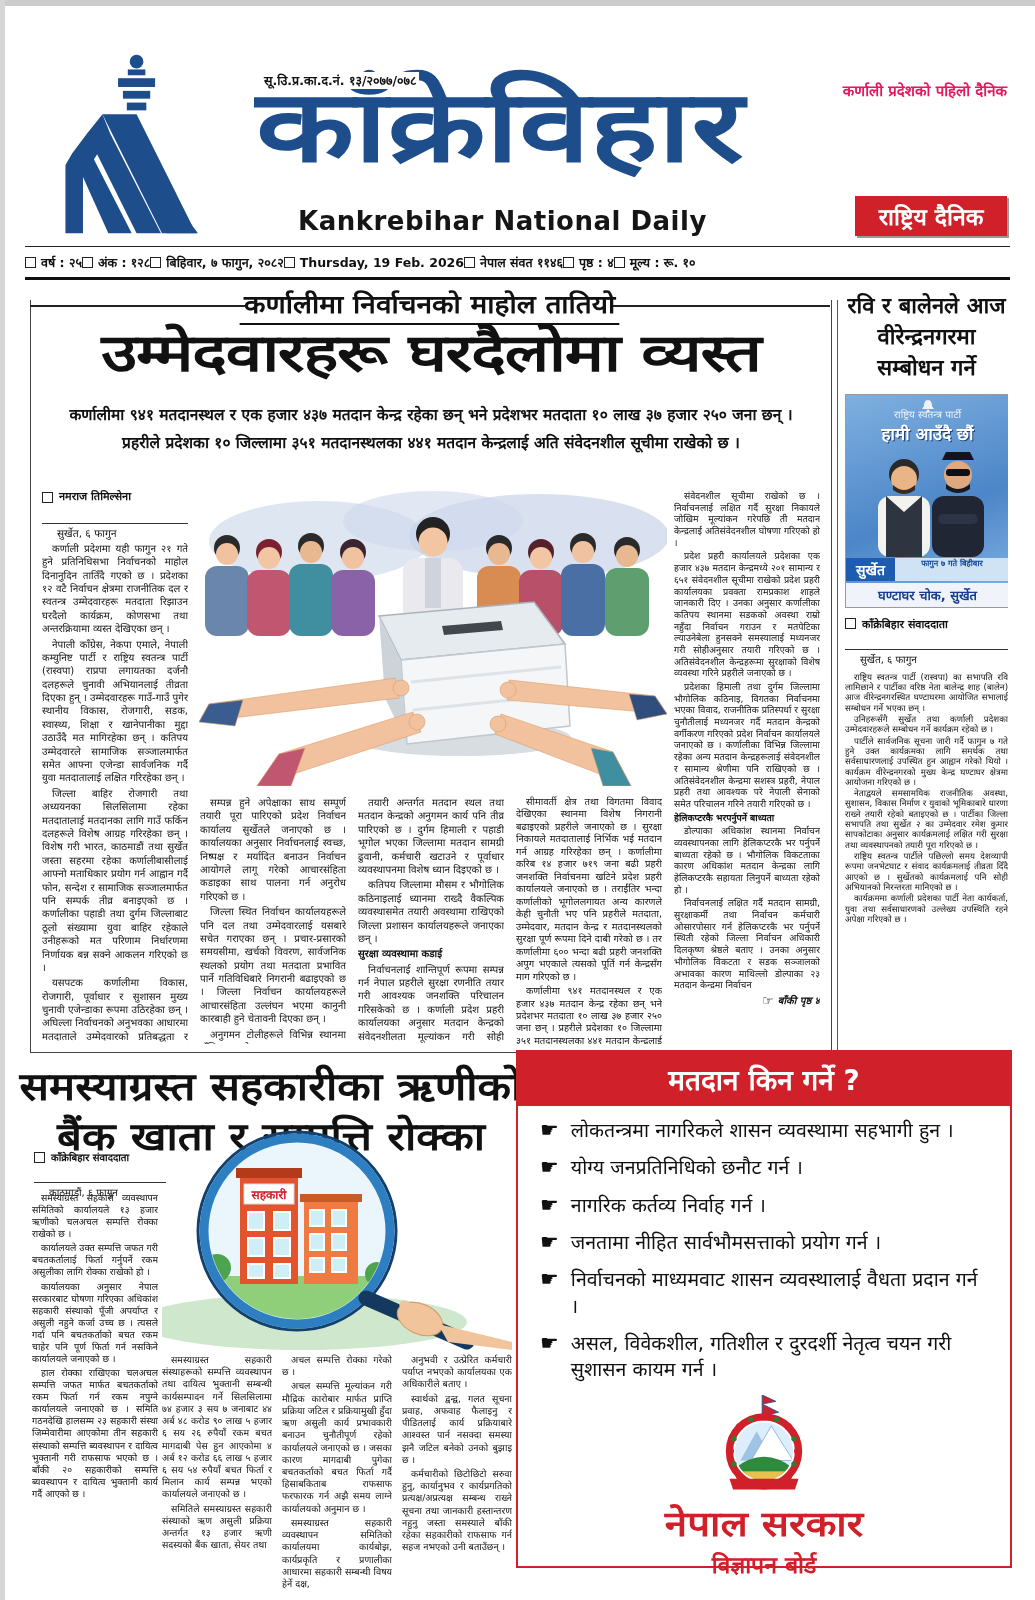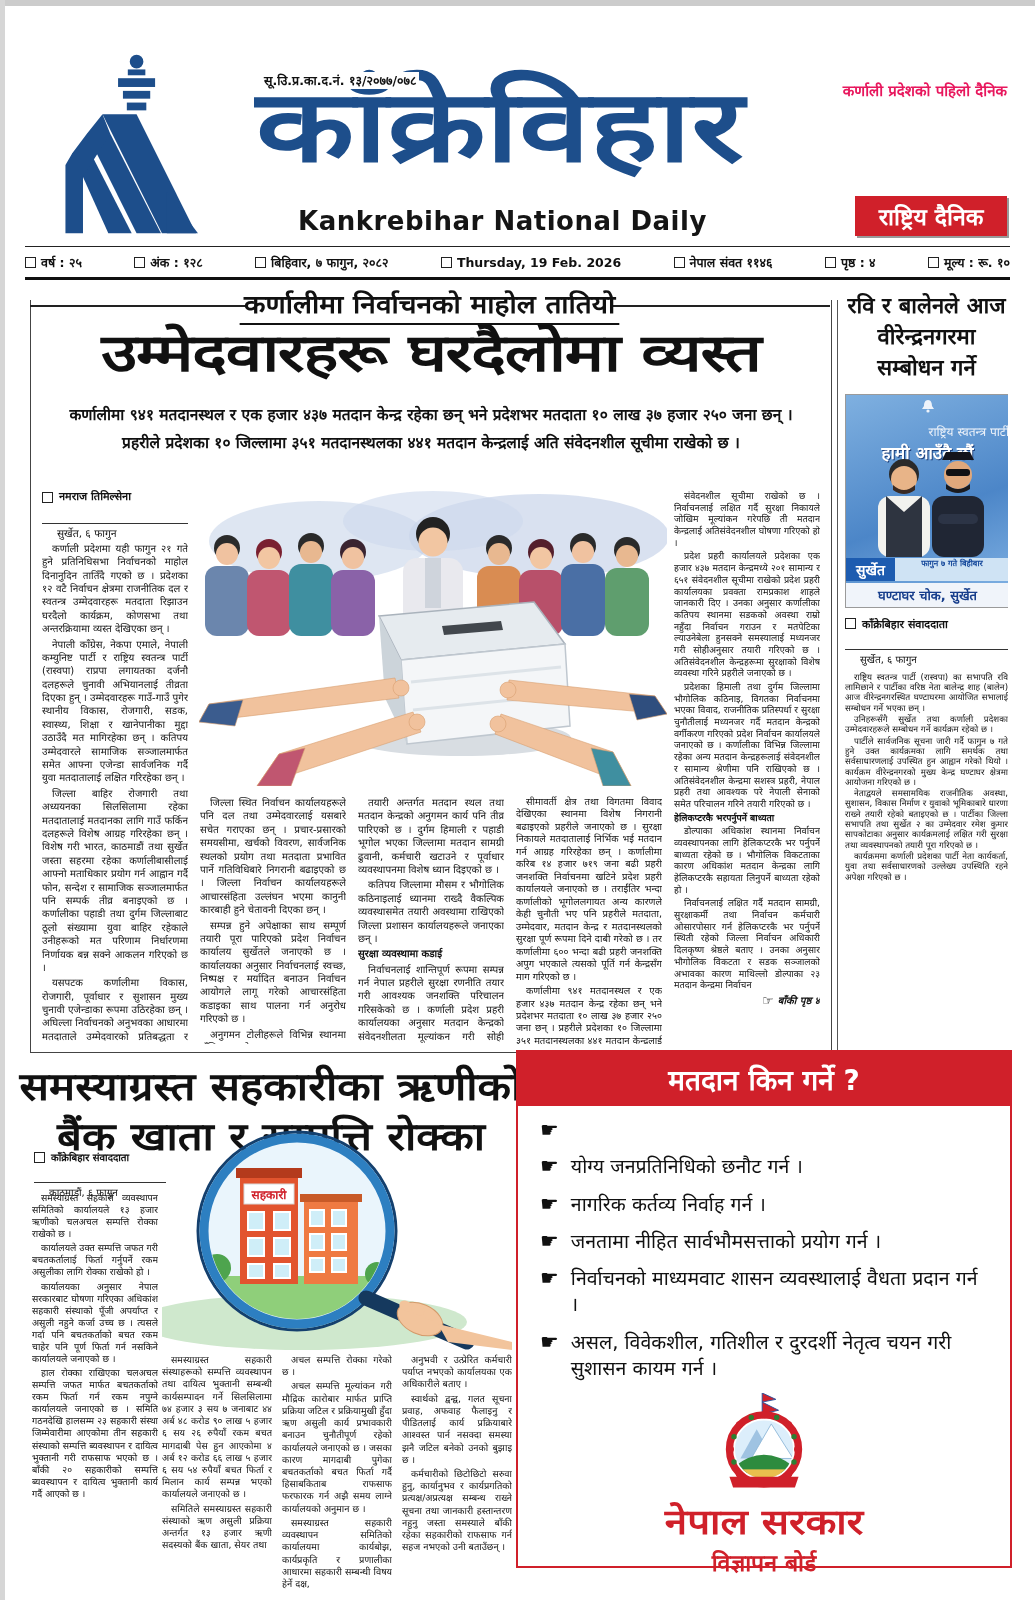--- a/index.html
+++ b/index.html
@@ -9,21 +9,21 @@
 
   
   .logo{position:absolute;left:42px;top:48px;}
   .regno{position:absolute;left:262px;top:72px;font-size:12.5px;font-weight:bold;background:#fff;padding:0 2px;z-index:3;}
   .np-title{position:absolute;left:256px;top:64px;width:700px;font-size:100px;font-weight:bold;color:#1d4e8b;line-height:1.25;transform:scaleX(1.28);transform-origin:0 50%;white-space:nowrap;z-index:2;}
   .en-title{position:absolute;left:298px;top:206px;font-size:26px;font-weight:bold;letter-spacing:.5px;color:#151515;}
   .tagline-top{position:absolute;right:28px;top:80px;font-size:15px;font-weight:bold;color:#e8175d;}
   .tagline-box{position:absolute;right:28px;top:196px;width:152px;height:40px;background:#d0202a;color:#fff;font-size:23px;font-weight:bold;display:flex;align-items:center;justify-content:center;box-shadow:2px 2px 0 #999;}
 
   
-  .datebar{position:absolute;left:25px;top:246px;width:985px;height:30px;border-top:1px solid #222;border-bottom:3px solid #101010;display:flex;justify-content:space-between;align-items:center;font-size:12.5px;font-weight:bold;}
+  .datebar{position:absolute;left:25px;top:246px;width:985px;height:30px;border-top:1px solid #222;border-bottom:3px solid #101010;display:flex;align-items:center;font-size:12.5px;font-weight:bold;}
   .d-item{display:flex;align-items:center;gap:5px;white-space:nowrap;}
   .chk{width:9px;height:9px;border:1.5px solid #222;display:inline-block;flex:none;}
 
   
   .kicker{position:absolute;left:30px;top:286px;width:800px;display:flex;align-items:center;gap:12px;z-index:2;}
   .kline{flex:1;height:0;border-top:2px solid #222;}
   .ktext{font-size:25px;font-weight:bold;border-bottom:2.5px solid #111;padding:0 4px 3px;transform:scaleX(1.12);transform-origin:center;white-space:nowrap;}
   .lead-box{position:absolute;left:30px;top:300px;width:800px;height:752px;border:1.5px solid #444;border-top:none;}
   .headline{margin-top:24px;text-align:center;font-size:52px;font-weight:bold;letter-spacing:-1px;line-height:1.12;transform:scaleX(1.26);transform-origin:center;white-space:nowrap;}
   .lede{margin:20px auto 0;width:746px;font-size:15.5px;font-weight:bold;line-height:1.8;text-align:center;}
@@ -39,21 +39,21 @@
   .dl{font-size:10.5px;margin:0 0 6px;padding-left:15px;text-indent:0 !important;}
   .subhead{font-weight:bold;text-indent:0 !important;margin:3px 0 2px;}
   .contd{display:flex;justify-content:flex-end;align-items:center;gap:4px;font-weight:bold;font-style:italic;font-size:10px;}
   .hand{font-size:13px;font-style:normal;}
 
   
   .vrule{position:absolute;left:837px;top:300px;height:752px;border-left:1px solid #555;}
   .side{position:absolute;left:845px;top:290px;width:163px;height:762px;overflow:hidden;}
   .side-headline{font-size:22px;font-weight:bold;text-align:center;line-height:1.42;margin:0 0 10px;}
   .poster{position:relative;width:163px;height:212px;background:linear-gradient(160deg,#7fb0e0,#4c86c8 55%,#86b6e6);border:1px solid #9a9a9a;overflow:hidden;margin-bottom:8px;}
-  .p-party{color:#eef3fa;font-size:12px;text-align:right;margin-top:28px;}
+  .p-party{color:#eef3fa;font-size:10px;text-align:center;margin-top:12px;}
   .p-slogan{color:#fff;font-weight:bold;font-size:17px;text-align:center;text-shadow:1px 1px 0 #1d3f7a;margin-top:1px;}
   .p-figs{position:absolute;left:0;bottom:50px;width:163px;height:105px;}
   .p-strip{position:absolute;bottom:26px;left:0;width:100%;display:flex;}
   .p-place{background:#1d5cb0;color:#fff;font-weight:bold;font-size:14px;padding:2px 10px;}
   .p-date{background:#cfe3f4;color:#174a9c;font-size:8px;font-weight:bold;flex:1;text-align:center;line-height:1.25;padding:1px 2px;}
   .p-venue{position:absolute;bottom:0;left:0;width:100%;background:#f0f4fa;color:#173e8c;font-weight:bold;font-size:13px;text-align:center;padding:3px 0;}
   .side-paras{font-size:8.6px;line-height:1.2;text-align:justify;}
   .side-paras p{margin:0 0 1px;text-indent:9px;}
   .bell{position:absolute;left:74px;top:4px;}
 
@@ -236,22 +236,22 @@
             <span>नमराज तिमिल्सेना</span>
           </div>
         <p class="dl">सुर्खेत, ६ फागुन</p>
         <p>कर्णाली प्रदेशमा यही फागुन २१ गते हुने प्रतिनिधिसभा निर्वाचनको माहोल दिनानुदिन तातिँदै गएको छ । प्रदेशका १२ वटै निर्वाचन क्षेत्रमा राजनीतिक दल र स्वतन्त्र उम्मेदवारहरू मतदाता रिझाउन घरदैलो कार्यक्रम, कोणसभा तथा अन्तरक्रियामा व्यस्त देखिएका छन् ।</p>
         <p>नेपाली काँग्रेस, नेकपा एमाले, नेपाली कम्युनिष्ट पार्टी र राष्ट्रिय स्वतन्त्र पार्टी (रास्वपा) राप्रपा लगायतका दर्जनौ दलहरूले चुनावी अभियानलाई तीव्रता दिएका हुन् । उम्मेदवारहरू गाउँ-गाउँ पुगेर स्थानीय विकास, रोजगारी, सडक, स्वास्थ्य, शिक्षा र खानेपानीका मुद्दा उठाउँदै मत मागिरहेका छन् । कतिपय उम्मेदवारले सामाजिक सञ्जालमार्फत समेत आफ्ना एजेन्डा सार्वजनिक गर्दै युवा मतदातालाई लक्षित गरिरहेका छन् ।</p>
         <p>जिल्ला बाहिर रोजगारी तथा अध्ययनका सिलसिलामा रहेका मतदातालाई मतदानका लागि गाउँ फर्किन दलहरूले विशेष आग्रह गरिरहेका छन् । विशेष गरी भारत, काठमाडौं तथा सुर्खेत जस्ता सहरमा रहेका कर्णालीबासीलाई आफ्नो मताधिकार प्रयोग गर्न आह्वान गर्दै फोन, सन्देश र सामाजिक सञ्जालमार्फत पनि सम्पर्क तीव्र बनाइएको छ । कर्णालीका पहाडी तथा दुर्गम जिल्लाबाट ठूलो संख्यामा युवा बाहिर रहेकाले उनीहरूको मत परिणाम निर्धारणमा निर्णायक बन्न सक्ने आकलन गरिएको छ ।</p>
         <p>यसपटक कर्णालीमा विकास, रोजगारी, पूर्वाधार र सुशासन मुख्य चुनावी एजेन्डाका रूपमा उठिरहेका छन् । अघिल्ला निर्वाचनको अनुभवका आधारमा मतदाताले उम्मेदवारको प्रतिबद्धता र विगतको कामको मूल्यांकन गर्दै निर्णय गर्ने बताइरहेका छन् ।</p>
 
       </div>
       <div class="bodycol pad">
+        <p>सम्पन्न हुने अपेक्षाका साथ सम्पूर्ण तयारी पूरा पारिएको प्रदेश निर्वाचन कार्यालय सुर्खेतले जनाएको छ । कार्यालयका अनुसार निर्वाचनलाई स्वच्छ, निष्पक्ष र मर्यादित बनाउन निर्वाचन आयोगले लागू गरेको आचारसंहिता कडाइका साथ पालना गर्न अनुरोध गरिएको छ ।</p>
         <p>जिल्ला स्थित निर्वाचन कार्यालयहरूले पनि दल तथा उम्मेदवारलाई यसबारे सचेत गराएका छन् । प्रचार-प्रसारको समयसीमा, खर्चको विवरण, सार्वजनिक स्थलको प्रयोग तथा मतदाता प्रभावित पार्ने गतिविधिबारे निगरानी बढाइएको छ । जिल्ला निर्वाचन कार्यालयहरूले आचारसंहिता उल्लंघन भएमा कानुनी कारबाही हुने चेतावनी दिएका छन् ।</p>
-        <p>सम्पन्न हुने अपेक्षाका साथ सम्पूर्ण तयारी पूरा पारिएको प्रदेश निर्वाचन कार्यालय सुर्खेतले जनाएको छ । कार्यालयका अनुसार निर्वाचनलाई स्वच्छ, निष्पक्ष र मर्यादित बनाउन निर्वाचन आयोगले लागू गरेको आचारसंहिता कडाइका साथ पालना गर्न अनुरोध गरिएको छ ।</p>
         <p>अनुगमन टोलीहरूले विभिन्न स्थानमा टाँसिएका पोस्टर, ब्यानर तथा प्रचार सामग्रीको निरीक्षण गरिरहेका छन् । भने निर्वाचनको</p>
       </div>
       <div class="bodycol pad">
         <p>तयारी अन्तर्गत मतदान स्थल तथा मतदान केन्द्रको अनुगमन कार्य पनि तीव्र पारिएको छ । दुर्गम हिमाली र पहाडी भूगोल भएका जिल्लामा मतदान सामग्री ढुवानी, कर्मचारी खटाउने र पूर्वाधार व्यवस्थापनमा विशेष ध्यान दिइएको छ ।</p>
         <p>कतिपय जिल्लामा मौसम र भौगोलिक कठिनाइलाई ध्यानमा राख्दै वैकल्पिक व्यवस्थासमेत तयारी अवस्थामा राखिएको जिल्ला प्रशासन कार्यालयहरूले जनाएका छन् ।</p>
         <p class="subhead">सुरक्षा व्यवस्थामा कडाई</p>
         <p>निर्वाचनलाई शान्तिपूर्ण रूपमा सम्पन्न गर्न नेपाल प्रहरीले सुरक्षा रणनीति तयार गरी आवश्यक जनशक्ति परिचालन गरिसकेको छ । कर्णाली प्रदेश प्रहरी कार्यालयका अनुसार मतदान केन्द्रको संवेदनशीलता मूल्यांकन गरी सोही अनुसार सुरक्षाकर्मी खटाइने योजना बनाइएको छ ।</p>
       </div>
       <div class="bodycol pad tight">
         <p>सीमावर्ती क्षेत्र तथा विगतमा विवाद देखिएका स्थानमा विशेष निगरानी बढाइएको प्रहरीले जनाएको छ । सुरक्षा निकायले मतदातालाई निर्भिक भई मतदान गर्न आग्रह गरिरहेका छन् । कर्णालीमा करिब १४ हजार ७१९ जना बढी प्रहरी जनशक्ति निर्वाचनमा खटिने प्रदेश प्रहरी कार्यालयले जनाएको छ । तराईंतिर भन्दा कर्णालीको भूगोललगायत अन्य कारणले केही चुनौती भए पनि प्रहरीले मतदाता, उम्मेदवार, मतदान केन्द्र र मतदानस्थलको सुरक्षा पूर्ण रूपमा दिने दाबी गरेको छ । तर कर्णालीमा ६०० भन्दा बढी प्रहरी जनशक्ति अपुग भएकाले त्यसको पूर्ति गर्न केन्द्रसँग माग गरिएको छ ।</p>
@@ -310,20 +310,21 @@
     <div class="byline">
         <span class="bl-sq"></span>
         <span>काँक्रेबिहार संवाददाता</span>
       </div>
     <p class="dl" style="font-size:10px;">सुर्खेत, ६ फागुन</p>
     <div class="side-paras">
       <p>राष्ट्रिय स्वतन्त्र पार्टी (रास्वपा) का सभापति रवि लामिछाने र पार्टीका वरिष्ठ नेता बालेन्द्र शाह (बालेन) आज वीरेन्द्रनगरस्थित घण्टाघरमा आयोजित सभालाई सम्बोधन गर्ने भएका छन् ।</p>
       <p>उनिहरूसँगै सुर्खेत तथा कर्णाली प्रदेशका उम्मेदवारहरूले सम्बोधन गर्ने कार्यक्रम रहेको छ ।</p>
       <p>पार्टीले सार्वजनिक सूचना जारी गर्दै फागुन ७ गते हुने उक्त कार्यक्रमका लागि समर्थक तथा सर्वसाधारणलाई उपस्थित हुन आह्वान गरेको थियो । कार्यक्रम वीरेन्द्रनगरको मुख्य केन्द्र घण्टाघर क्षेत्रमा आयोजना गरिएको छ ।</p>
       <p>नेताद्वयले समसामयिक राजनीतिक अवस्था, सुशासन, विकास निर्माण र युवाको भूमिकाबारे धारणा राख्ने तयारी रहेको बताइएको छ । पार्टीका जिल्ला सभापति तथा सुर्खेत २ का उम्मेदवार रमेश कुमार सापकोटाका अनुसार कार्यक्रमलाई लक्षित गरी सुरक्षा तथा व्यवस्थापनको तयारी पूरा गरिएको छ ।</p>
+      <p>राष्ट्रिय स्वतन्त्र पार्टीले पछिल्लो समय देशव्यापी रूपमा जनभेटघाट र संवाद कार्यक्रमलाई तीव्रता दिँदै आएको छ । सुर्खेतको कार्यक्रमलाई पनि सोही अभियानको निरन्तरता मानिएको छ ।</p>
       <p>कार्यक्रममा कर्णाली प्रदेशका पार्टी नेता कार्यकर्ता, युवा तथा सर्वसाधारणको उल्लेख्य उपस्थिति रहने अपेक्षा गरिएको छ ।</p>
     </div>
   </div>
 
   <div class="coop-headline">
     <div>समस्याग्रस्त सहकारीका ऋणीको</div>
     <div>बैंक खाता र सम्पत्ति रोक्का</div>
   </div>
   <div class="coop-byline">
     <div class="byline">
@@ -401,20 +402,21 @@
       <p>स्वार्थको द्वन्द्व, गलत सूचना प्रवाह, अफवाह फैलाइनु र पीडितलाई कार्य प्रक्रियाबारे आश्वस्त पार्न नसक्दा समस्या झनै जटिल बनेको उनको बुझाइ छ ।</p>
       <p>कर्मचारीको छिटोछिटो सरुवा हुनु, कार्यानुभव र कार्यप्रगतिको प्रत्यक्ष/अप्रत्यक्ष सम्बन्ध राख्ने सूचना तथा जानकारी हस्तान्तरण नहुनु जस्ता समस्याले बाँकी रहेका सहकारीको राफसाफ गर्न सहज नभएको उनी बताउँछन् ।</p>
     </div>
   </div>
 
   <div class="adbox">
     <div class="ad-head">मतदान किन गर्ने ?</div>
     <ul class="bullets">
       <li>
           <span class="fing">☛</span>
+          <span>लोकतन्त्रमा नागरिकले शासन व्यवस्थामा सहभागी हुन ।</span>
         </li>
       <li>
           <span class="fing">☛</span>
           <span>योग्य जनप्रतिनिधिको छनौट गर्न ।</span>
         </li>
       <li>
           <span class="fing">☛</span>
           <span>नागरिक कर्तव्य निर्वाह गर्न ।</span>
         </li>
       <li>

